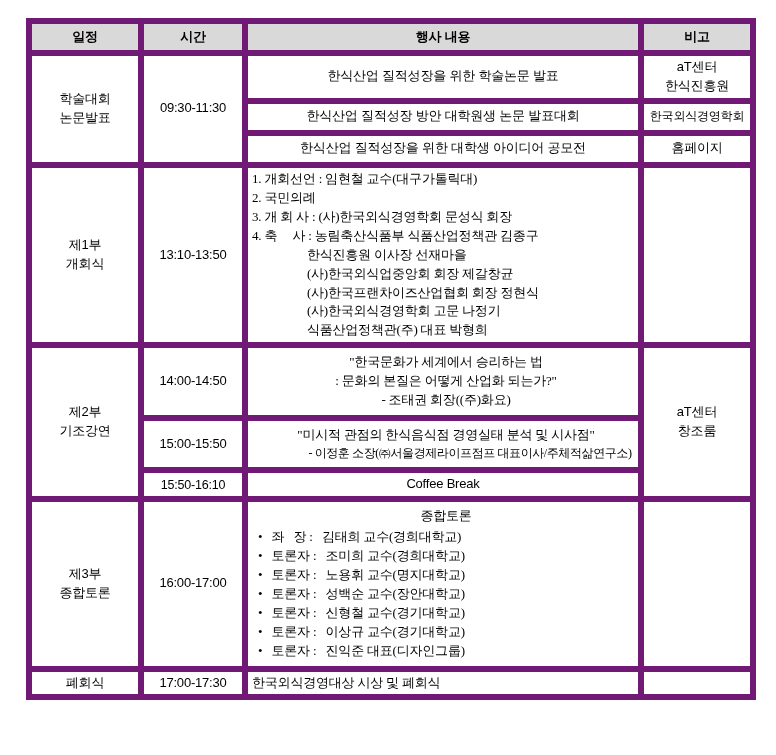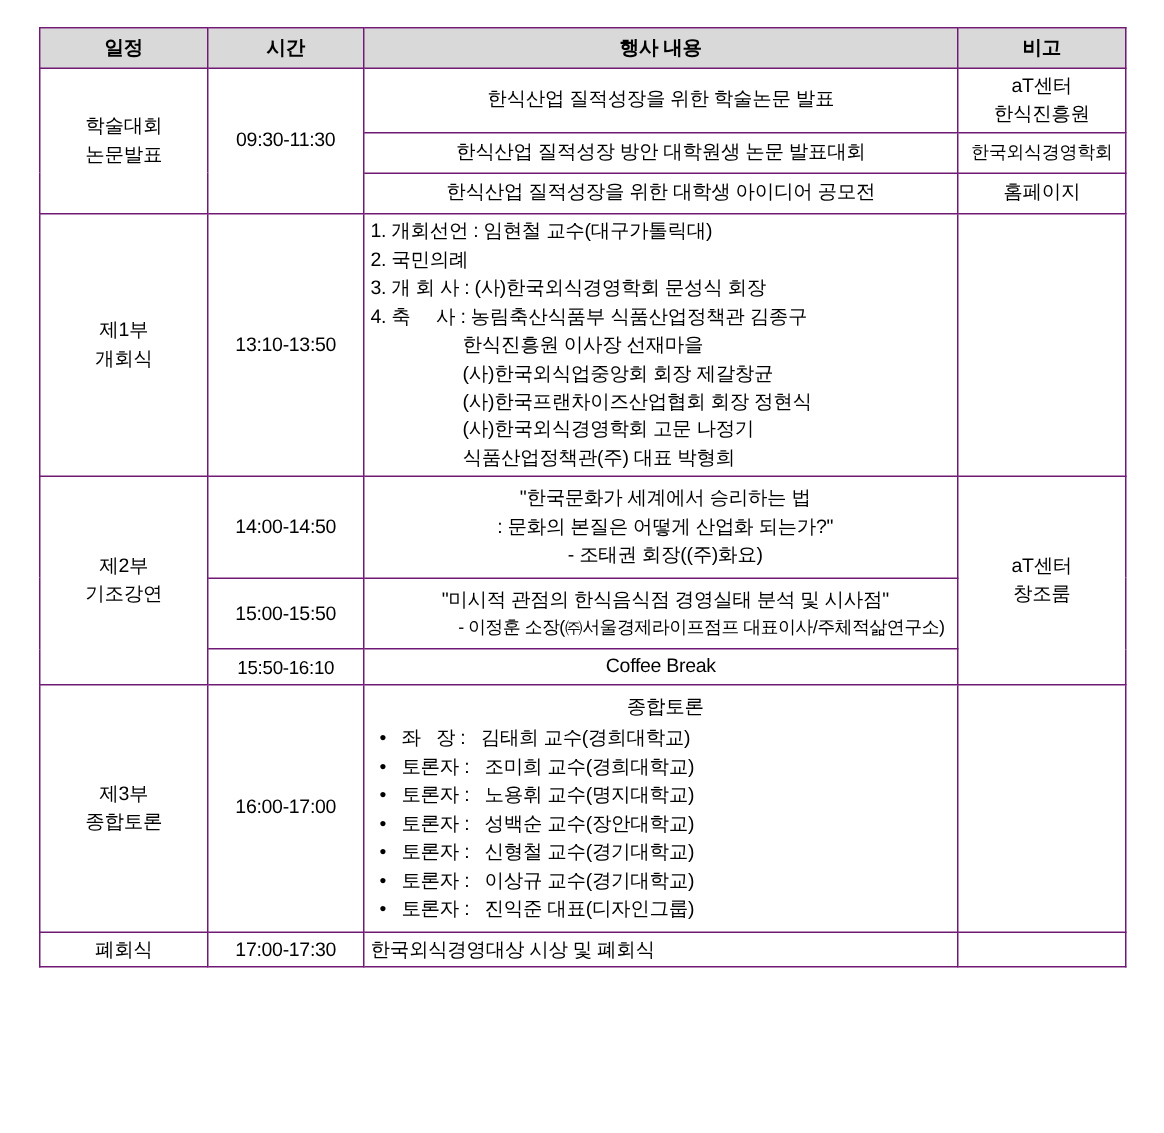--- a/index.html
+++ b/index.html
@@ -28,21 +28,21 @@
     white-space: nowrap;
   }
   table.schedule {
     border-collapse: collapse;
     table-layout: fixed;
     width: 724px;
     margin: 0;
   }
   table.schedule th,
   table.schedule td {
-    border: 1px solid #701a75;
+    border: 6px solid #701a75;
     padding: 2px 4px;
     font-size: 13px;
     vertical-align: middle;
     line-height: 1.45;
     letter-spacing: -0.2px;
   }
   table.schedule thead th {
     background: #d9d9d9;
     text-align: center;
     font-weight: bold;
@@ -53,20 +53,21 @@
   .c-time  { width: 104px; }
   .c-body  { width: 396px; }
   .c-note  { width: 112px; }
 
   td.ctr {
     text-align: center;
   }
   td.lft {
     text-align: left;
     padding-left: 10px;
+    font-family: Liberation Serif, serif;
   }
   .two-line {
     line-height: 1.5;
   }
 
   
   ul.plist, ol.plist {
     list-style: none;
     margin: 0;
     padding: 0;

